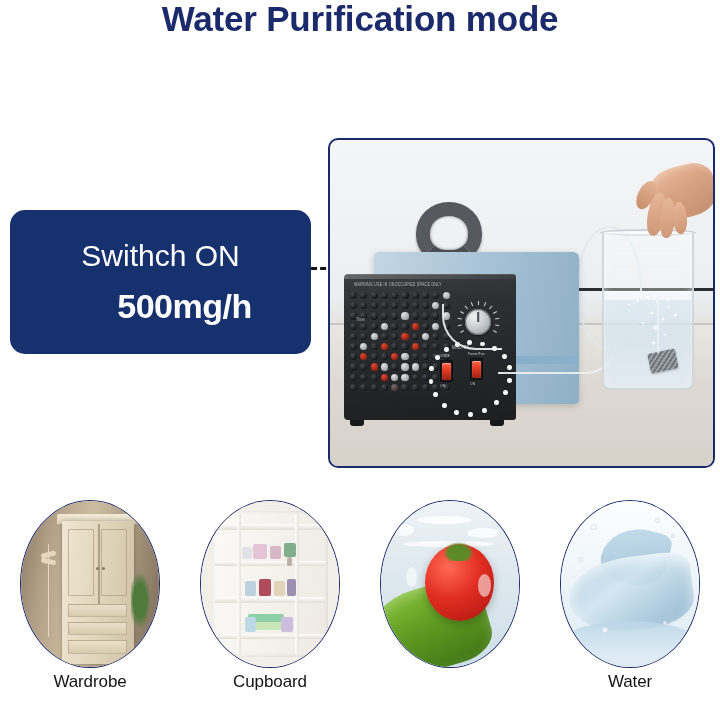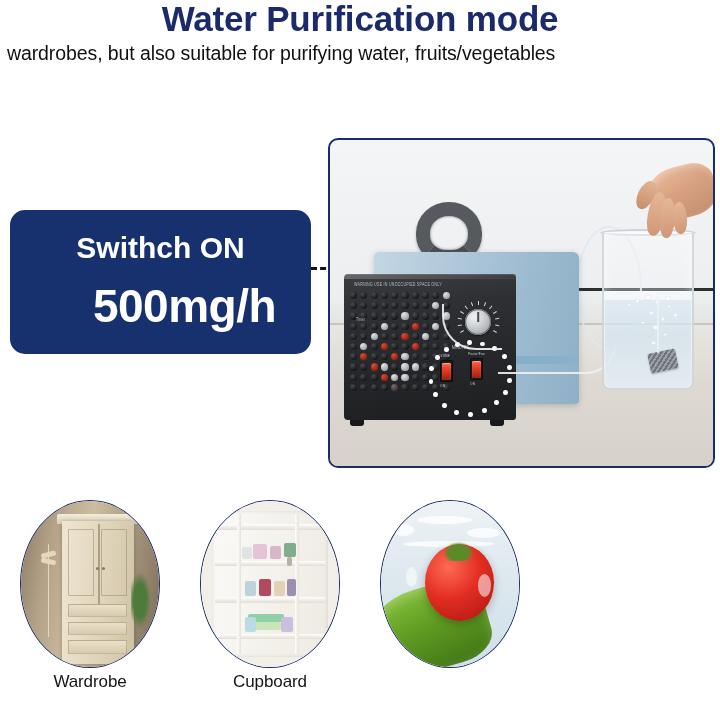--- a/index.html
+++ b/index.html
@@ -31,25 +31,25 @@
   .callout {
     position: absolute; left: 10px; top: 210px;
     width: 301px; height: 144px;
     background: #17306e;
     border-radius: 15px;
     display: flex; flex-direction: column;
     align-items: center; justify-content: center;
     color: #ffffff;
   }
   .callout-line1 {
-    font-size: 30px; font-weight: bold; letter-spacing: 0px;
+    font-size: 30px; font-weight: normal; letter-spacing: 0px;
     margin-bottom: 14px;
   }
   .callout-line2 {
-    font-size: 46px; font-weight: bold; letter-spacing: -0.5px; margin-left: 48px;
+    font-size: 34px; font-weight: bold; letter-spacing: -0.5px; margin-left: 48px;
   }
 
   
   .leader-h {
     position: absolute; left: 311px; top: 267px;
     width: 188px; height: 0;
     border-top: 3px dashed #121212;
   }
   .leader-v {
     position: absolute; left: 496px; top: 267px;
@@ -370,21 +370,20 @@
   .wt-drop { position: absolute; border-radius: 50%;
     background: rgba(255,255,255,.85); box-shadow: inset 0 0 2px rgba(140,175,200,.8); }
 </style>
 </head>
 <body>
 
 <div id="page">
 
   <div class="title">Water Purification mode</div>
   <div class="subtitle">
-    <span>wardrobes, but also suitable for purifying water, fruits/vegetables</span>
   </div>
 
   <div class="callout">
     <div class="callout-line1">Swithch ON</div>
     <div class="callout-line2">500mg/h</div>
   </div>
   <div class="leader-h"></div>
   <div class="leader-v"></div>
 
   <div class="photo-frame">
@@ -687,14 +686,30 @@
           <div class="fv-splash" style="left:16%; top:24%; width:66%; height:4%;"></div>
           <div class="fv-cucumber"></div>
           <div class="fv-tomato"></div>
           <div class="fv-stem"></div>
           <div class="fv-splash" style="left:70%; top:44%; width:10%; height:14%; opacity:.7;"></div>
           <div class="fv-splash" style="left:18%; top:40%; width:8%;  height:12%; opacity:.7;"></div>
         </div>
       </div>
     </div>
 
+    <div class="thumb-cell" style="left:540px;">
+      <div class="thumb-circle">
+        <div class="art-water">
+          <div class="wt-crest"></div>
+          <div class="wt-wave"></div>
+          <div class="wt-pool"></div>
+          <div class="wt-drop" style="left:22%; top:14%; width:6px; height:6px;"></div>
+          <div class="wt-drop" style="left:68%; top:10%; width:5px; height:5px;"></div>
+          <div class="wt-drop" style="left:80%; top:20%; width:4px; height:4px;"></div>
+          <div class="wt-drop" style="left:12%; top:34%; width:5px; height:5px;"></div>
+          <div class="wt-drop" style="left:30%; top:76%; width:6px; height:6px;"></div>
+          <div class="wt-drop" style="left:74%; top:72%; width:4px; height:4px;"></div>
+        </div>
+      </div>
+      <div class="thumb-label">Water</div>
+    </div>
   </div>
 </div>
 
 </body></html>

